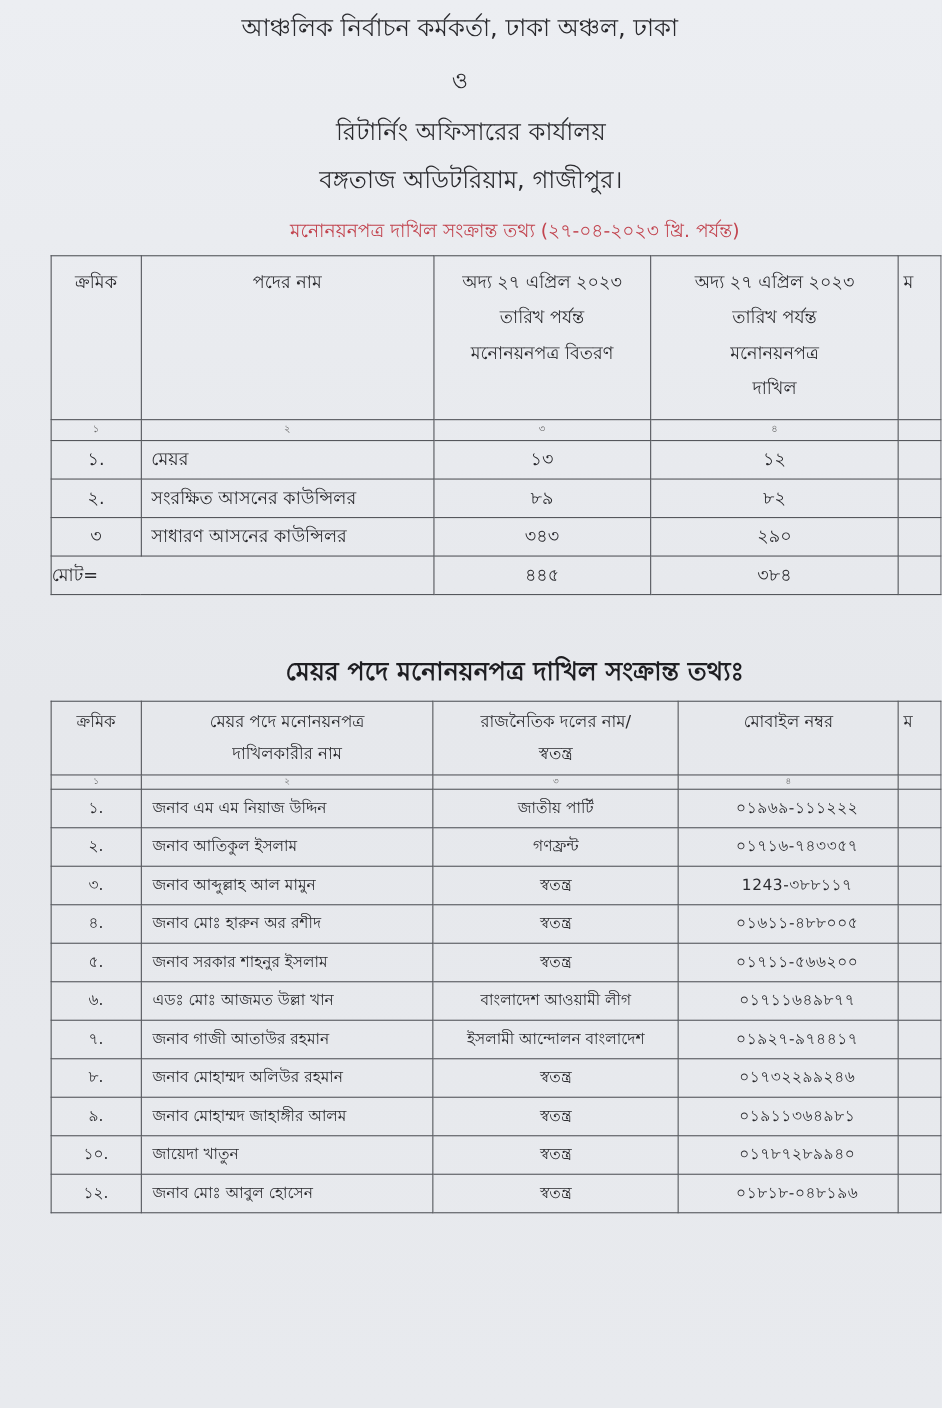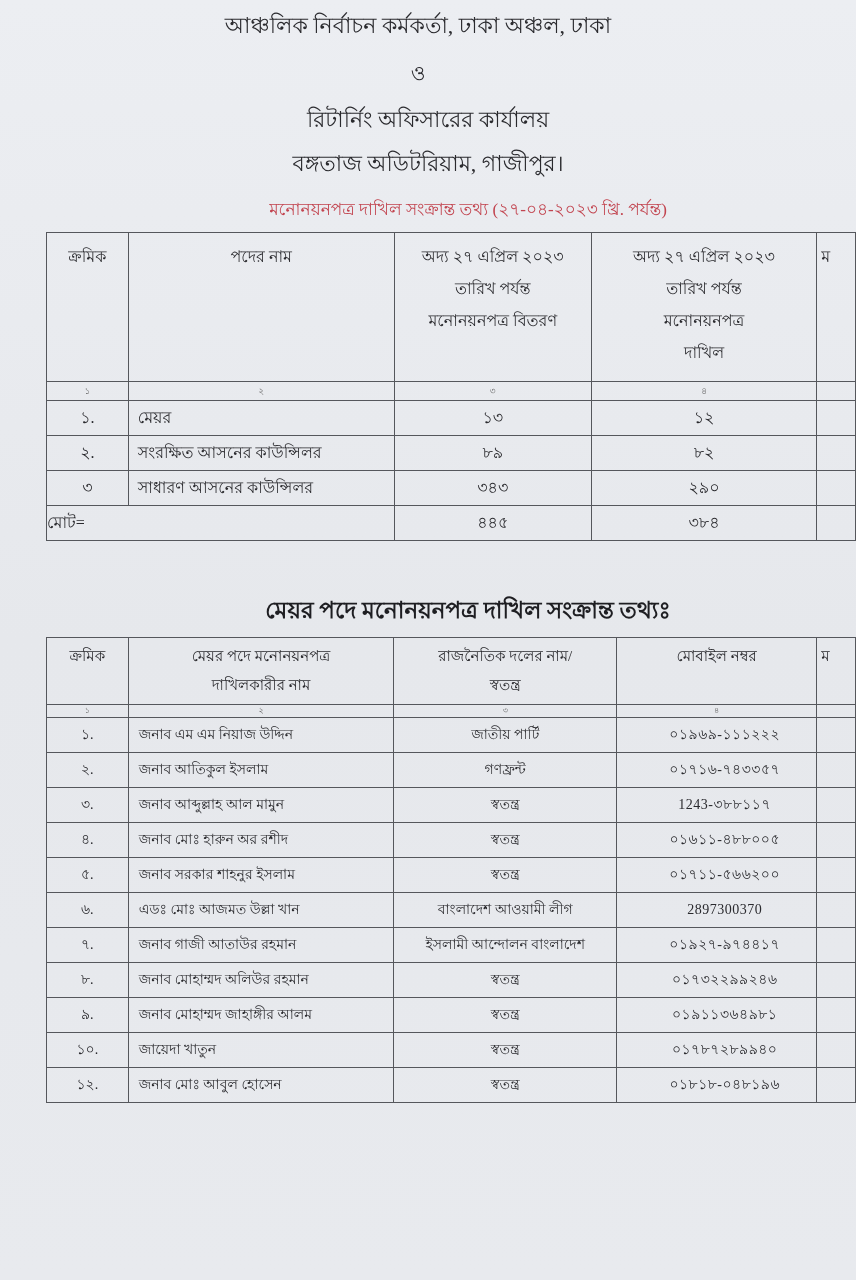--- a/index.html
+++ b/index.html
@@ -6,21 +6,20 @@
   body {
     width:856px; height:1280px; overflow:hidden;
     background:#e9ebef;
     font-family:"DejaVu Sans", sans-serif;
     color:#2a2a2e;
     position:relative;
   }
   .page {
     position:absolute; left:0; top:0; width:856px; height:1280px;
     background:linear-gradient(180deg,#eceef2 0%,#e6e8ec 50%,#e8eaee 100%);
-    font-family:Liberation Serif, serif;
   }
   .hdr { position:absolute; left:0; width:856px; text-align:center; white-space:nowrap; }
   .h1 { top:8px; font-size:22px; left:-10px; }
   .h2 { top:58px; font-size:20px; left:-10px; }
   .h3 { top:102px; font-size:22px; }
   .h4 { top:146px; font-size:22px; }
   .sub { top:196px; font-size:17px; color:#c2444f; left:40px; }
   .sec2 { top:592px; font-size:23px; font-weight:bold; left:40px; color:#1e1e22; }
 
   table { border-collapse:collapse; position:absolute; table-layout:fixed; }
@@ -181,21 +180,21 @@
           <td class="sl">৫.</td>
           <td class="name">জনাব সরকার শাহনুর ইসলাম</td>
           <td>স্বতন্ত্র</td>
           <td class="phone">০১৭১১-৫৬৬২০০</td>
           <td></td>
         </tr>
         <tr class="drow">
           <td class="sl">৬.</td>
           <td class="name">এডঃ মোঃ আজমত উল্লা খান</td>
           <td>বাংলাদেশ আওয়ামী লীগ</td>
-          <td class="phone">2897300370</td>
+          <td class="phone">০১৭১১৬৪৯৮৭৭</td>
           <td></td>
         </tr>
         <tr class="drow">
           <td class="sl">৭.</td>
           <td class="name">জনাব গাজী আতাউর রহমান</td>
           <td>ইসলামী আন্দোলন বাংলাদেশ</td>
           <td class="phone">০১৯২৭-৯৭৪৪১৭</td>
           <td></td>
         </tr>
         <tr class="drow">

